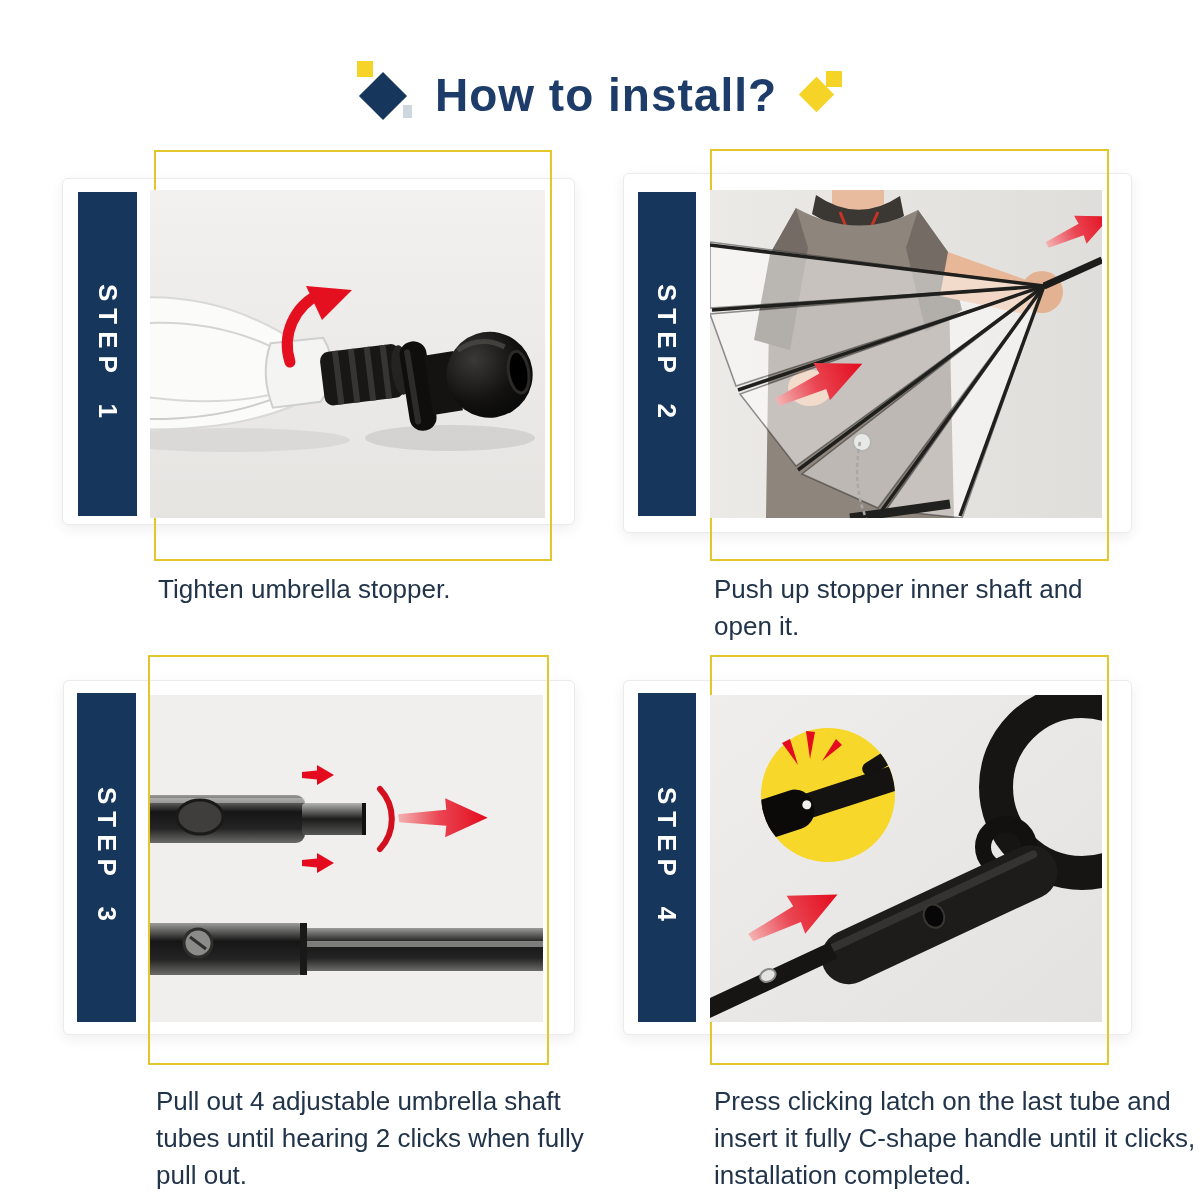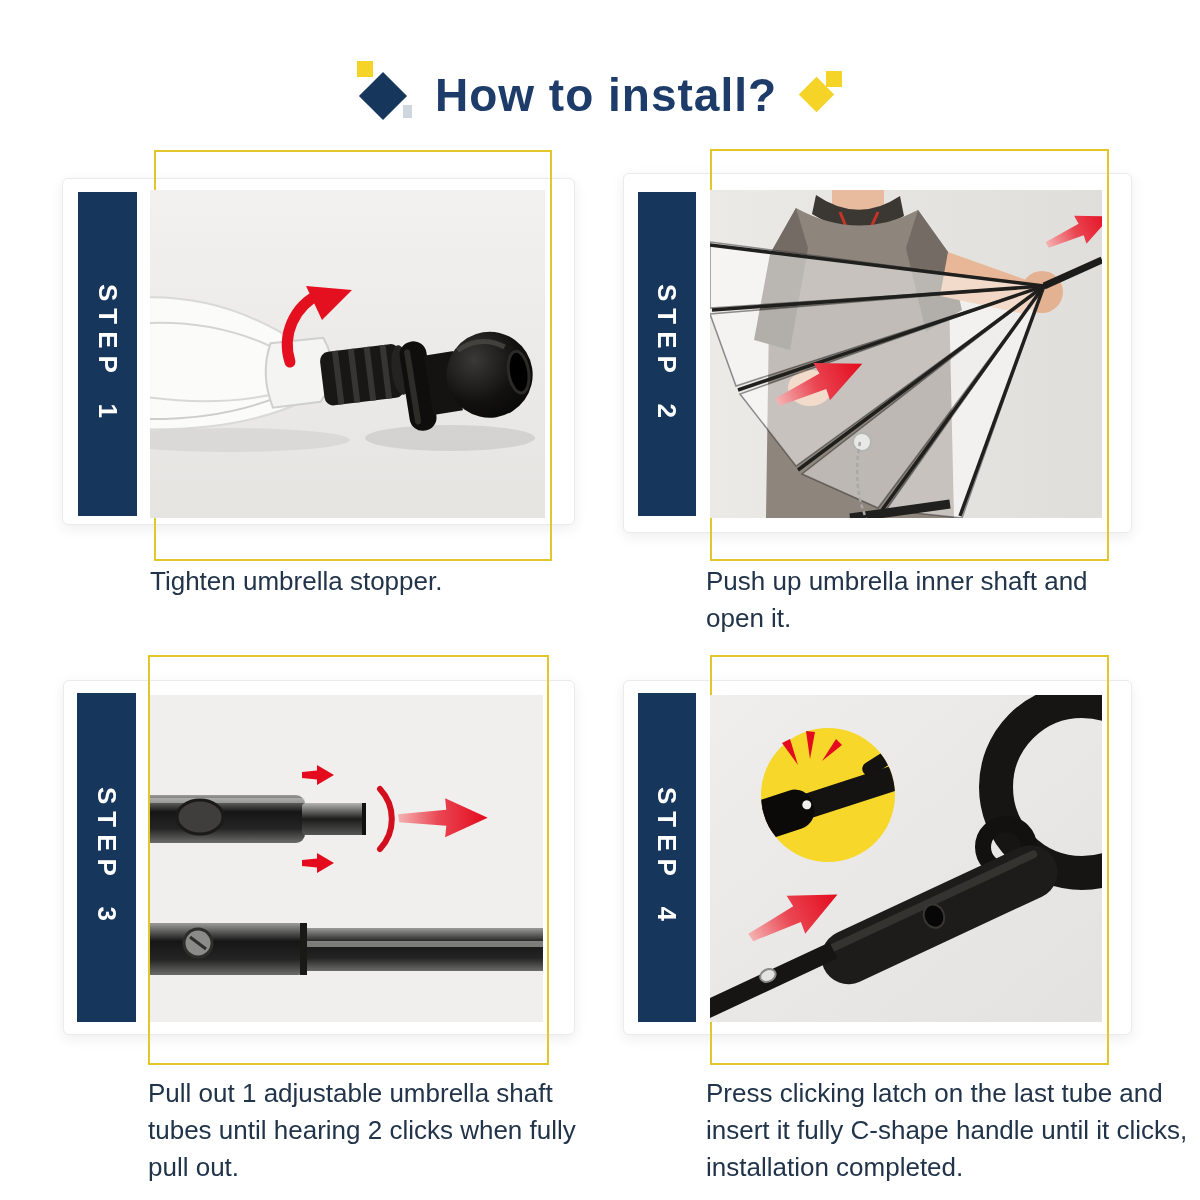--- a/index.html
+++ b/index.html
@@ -30,21 +30,21 @@
   
   .frame{position:absolute;border:2px solid var(--gold-frame);z-index:2}
   .card{position:absolute;background:#fff;border:1px solid #ebebeb;border-radius:6px;
     box-shadow:0 4px 14px rgba(0,0,0,.07);z-index:1}
   .banner{position:absolute;background:var(--navy);z-index:4;
     display:flex;align-items:center;justify-content:center}
   .banner span{transform:rotate(90deg);white-space:nowrap;color:var(--banner-text);
     font-size:26px;font-weight:600;letter-spacing:7px;word-spacing:10px}
   .photo{position:absolute;overflow:hidden;background:var(--photo-bg);z-index:3}
   .photo svg{display:block}
-  .caption{position:absolute;margin:0;color:var(--caption-text);
+  .caption{position:absolute;margin:8px;color:var(--caption-text);
     font-size:26px;line-height:37px;z-index:5}
   
   .s1-frame{left:154px;top:150px;width:394px;height:407px}
   .s1-card{left:62px;top:178px;width:511px;height:345px}
   .s1-banner{left:78px;top:192px;width:59px;height:324px}
   .s1-photo{left:150px;top:190px;width:395px;height:328px}
   .s1-caption{left:150px;top:563px;width:420px}
   
   .s2-frame{left:710px;top:149px;width:395px;height:408px}
   .s2-card{left:623px;top:173px;width:507px;height:358px}
@@ -192,21 +192,21 @@
       </g>
 
       <g transform="translate(330,40) rotate(-24) scale(0.9)">
         <path d="M0 15 L42 11 L41 1 L78 18 L41 35 L42 25 L1 22 Z" fill="url(#s2arrow)"></path>
       </g>
       <g transform="translate(58,192) rotate(-24) scale(1.2)">
         <path d="M0 15 L42 11 L41 1 L78 18 L41 35 L42 25 L1 22 Z" fill="url(#s2arrow)"></path>
       </g>
     </svg>
   </div>
-  <p class="caption s2-caption">Push up umbrella inner shaft and open it.</p>
+  <p class="caption s2-caption">Push up stopper inner shaft and open it.</p>
 </section>
 
 <section>
   <div class="frame s3-frame"></div>
   <div class="card s3-card"></div>
   <div class="banner s3-banner">
     <span>STEP 3</span>
   </div>
   <div class="photo s3-photo">
     <svg width="393" height="327" viewBox="0 0 393 327">
@@ -251,21 +251,21 @@
       <g>
         <rect x="-10" y="228" width="165" height="52" rx="7" fill="url(#s3t)"></rect>
         <circle cx="48" cy="248" r="14" fill="#8b8b89" stroke="#2e2e2c" stroke-width="3"></circle>
         <line x1="40" y1="242" x2="56" y2="254" stroke="#2e2e2c" stroke-width="3"></line>
         <rect x="150" y="233" width="253" height="43" fill="url(#s3t)"></rect>
         <rect x="150" y="228" width="7" height="52" fill="#191917"></rect>
         <rect x="157" y="246" width="246" height="6" fill="#cfcfcd" opacity="0.55"></rect>
       </g>
     </svg>
   </div>
-  <p class="caption s3-caption">Pull out 1 adjustable umbrella shaft tubes until hearing 2 clicks when fully pull out.</p>
+  <p class="caption s3-caption">Pull out 4 adjustable umbrella shaft tubes until hearing 2 clicks when fully pull out.</p>
 </section>
 
 <section>
   <div class="frame s4-frame"></div>
   <div class="card s4-card"></div>
   <div class="banner s4-banner">
     <span>STEP 4</span>
   </div>
   <div class="photo s4-photo">
     <svg width="392" height="327" viewBox="0 0 392 327">

